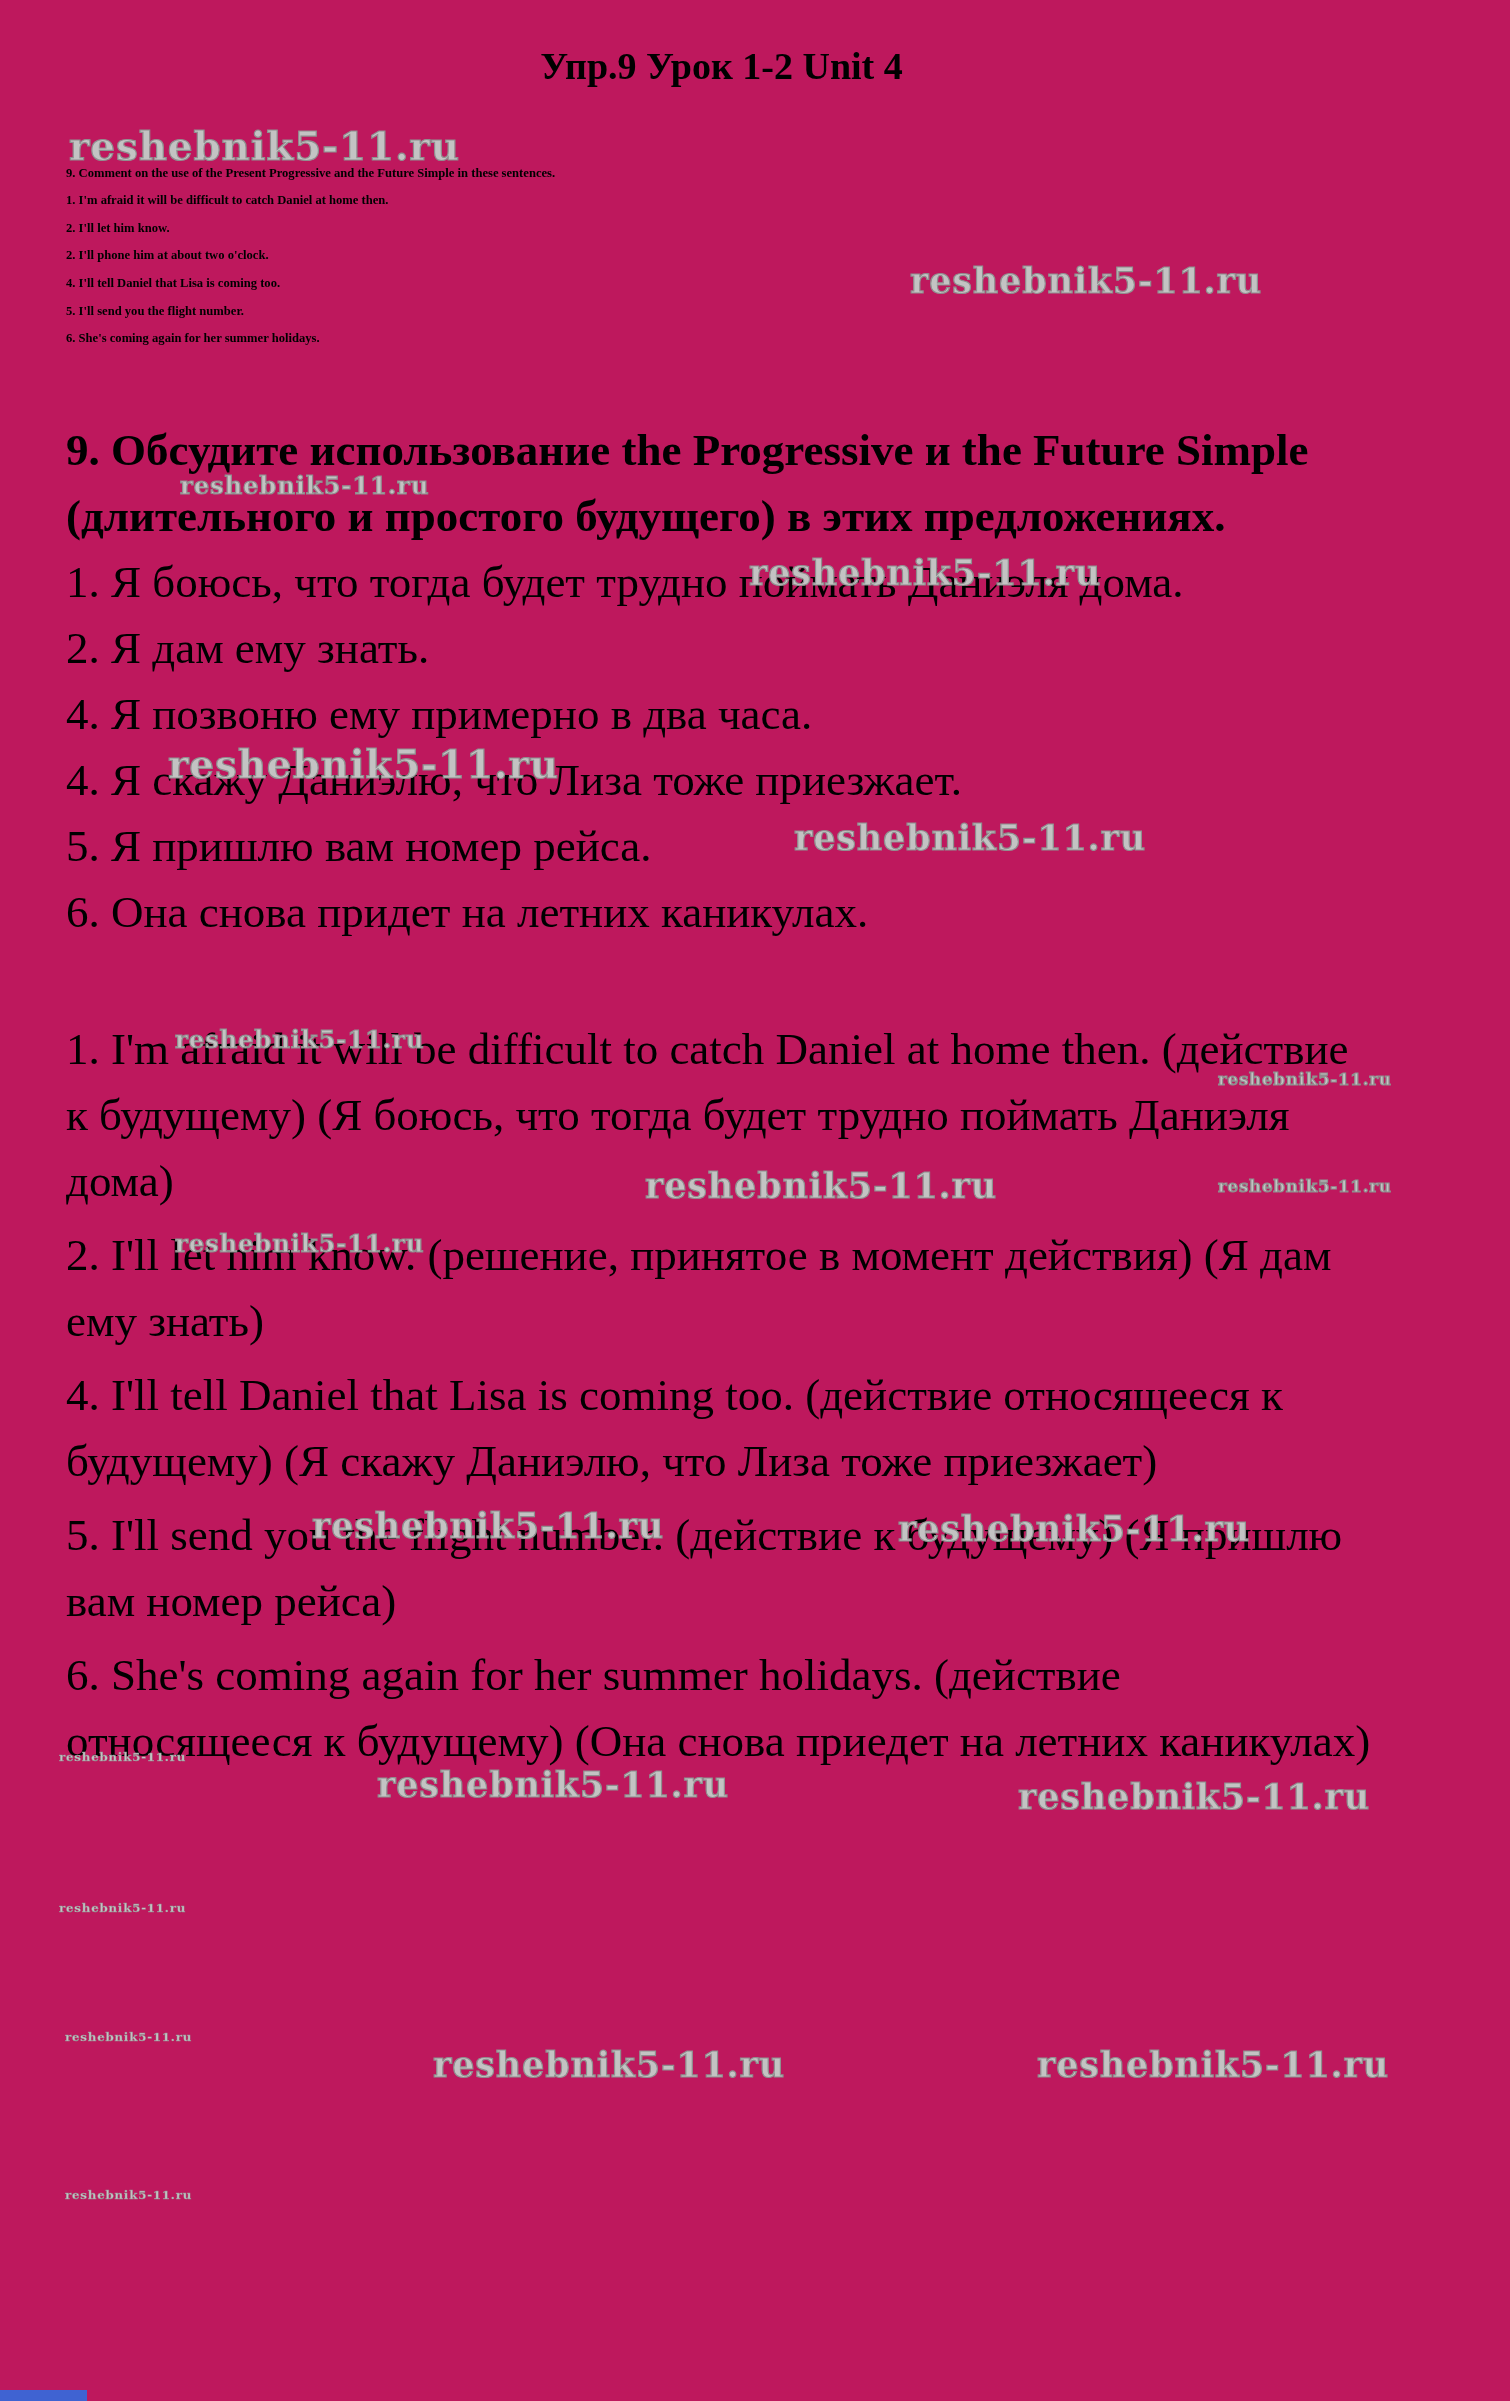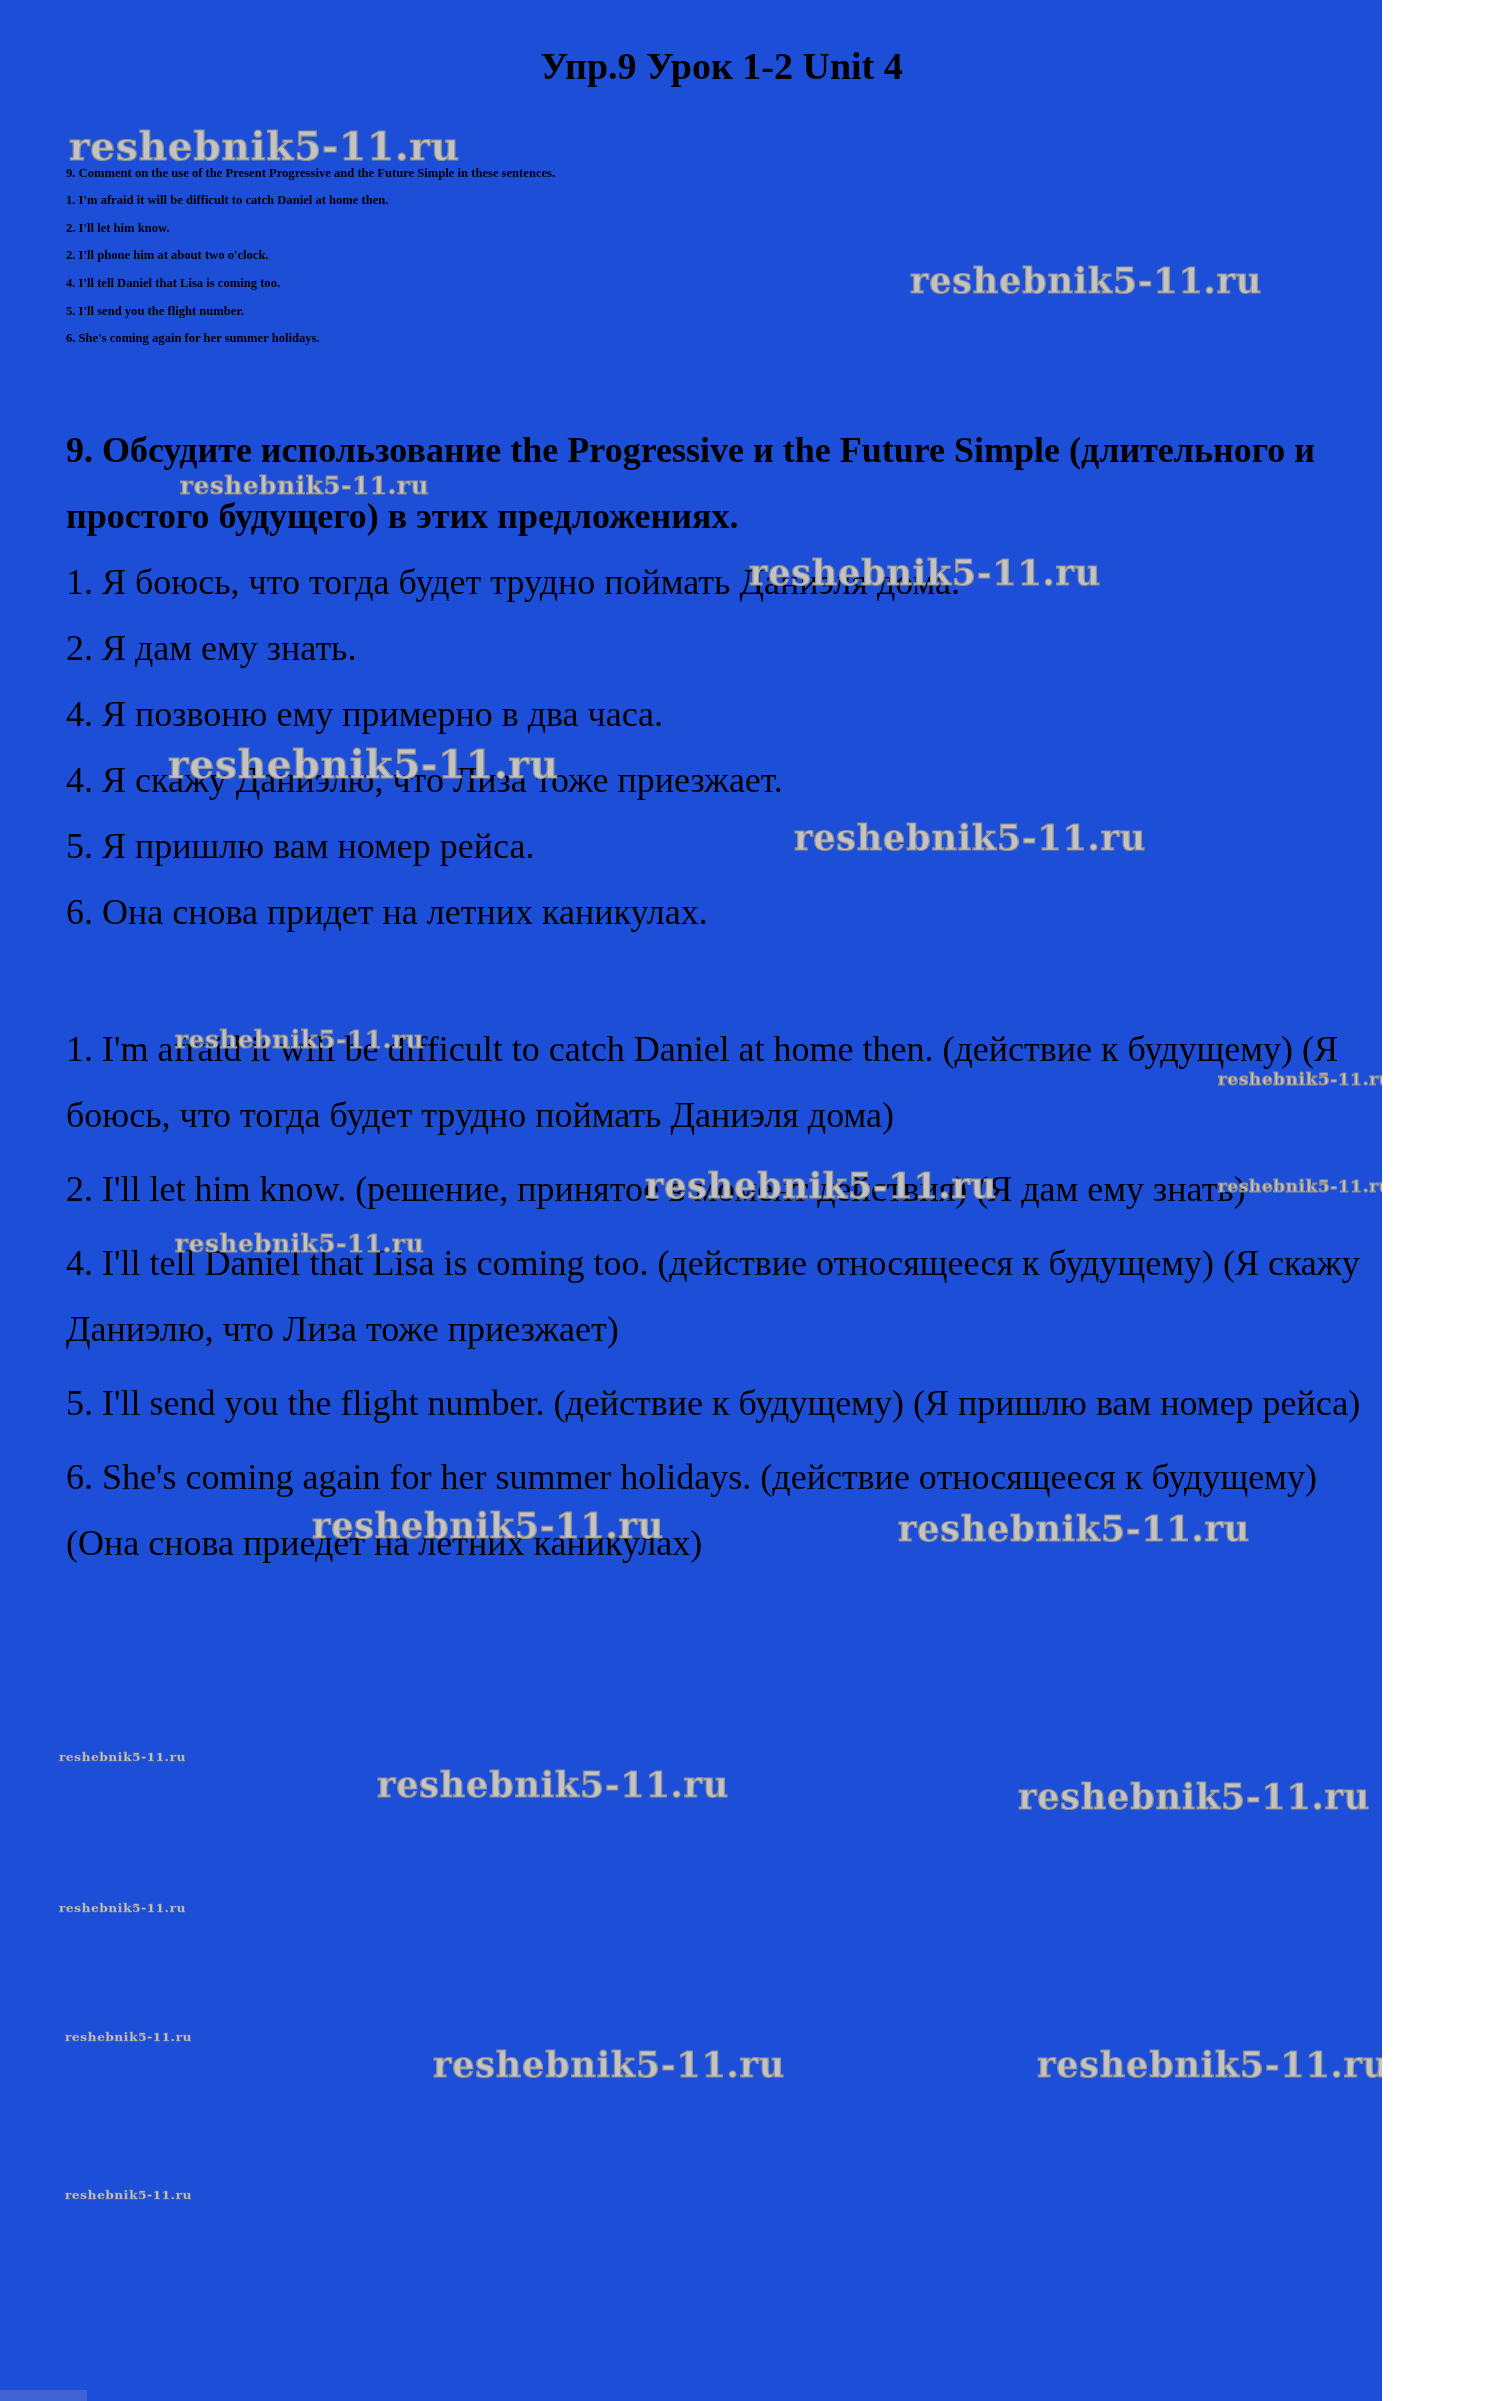--- a/index.html
+++ b/index.html
@@ -1,41 +1,41 @@
 <!DOCTYPE html>
 <html style="font-size:12.6px"><head>
 <meta charset="utf-8">
 <style>
   html, body { margin: 0; padding: 0; background: #ffffff; }
   .page {
     position: relative;
-    width: 1382px;
+    width: 1510px;
     height: 2401px;
-    background: #1d4ed8;
+    background: #be185d;
     font-family: "Liberation Serif", "DejaVu Serif", serif;
     color: #000000;
     overflow: hidden;
     text-decoration: underline;
   }
   .content {
     position: absolute;
     left: 66px;
     top: 44px;
     width: 1311px;
   }
   .title {
     font-size: 38px;
     font-weight: bold;
     text-align: center;
     margin: 0 0 76px 0;
     line-height: 1.2;
   }
   .task-en p, .task-ru p, .answers p {
     margin: 0;
-    font-size: 36px;
+    font-size: 45px;
     line-height: 66px;
   }
   .b { font-weight: bold; }
   .task-ru { margin-top: 71px; }
   .answers { margin-top: 71px; }
   .answers p { margin: 0 0 7.9px 0; line-height: 66px; }
   .wm {
     position: absolute;
     font-family: "DejaVu Serif", "Liberation Serif", serif;
     font-weight: 700;

